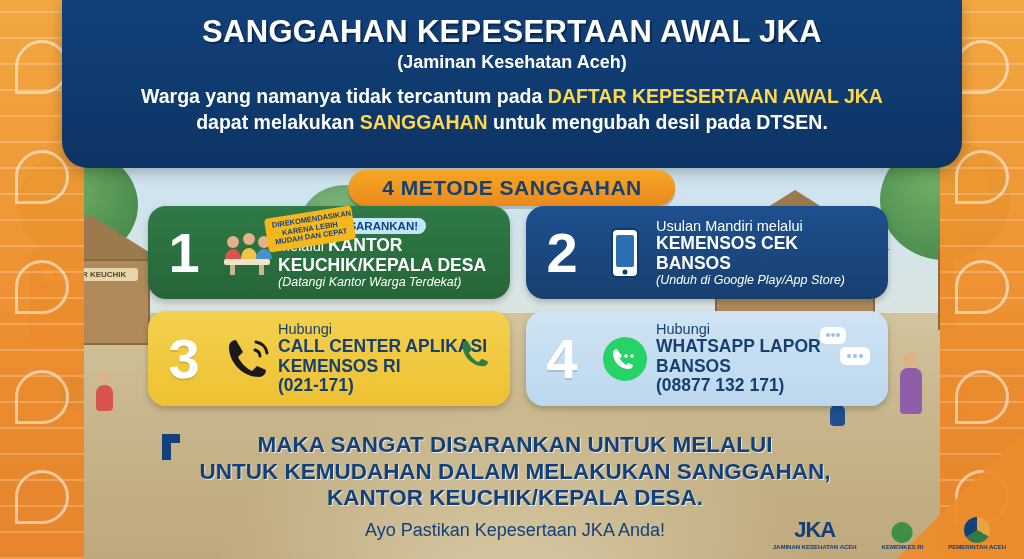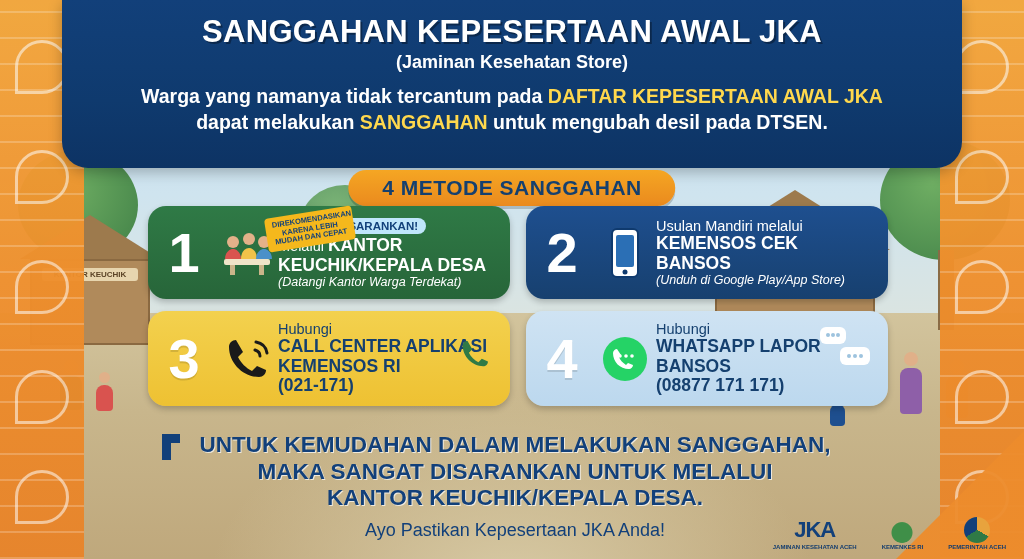--- a/index.html
+++ b/index.html
@@ -225,21 +225,21 @@
       <div class="motif" style="top:150px;"></div>
       <div class="motif" style="top:260px;"></div>
       <div class="motif" style="top:370px;"></div>
       <div class="motif" style="top:470px;"></div>
     </div>
     <div class="corner-br"></div>
   </div>
 
   <div class="header">
     <div class="hdr-line2">SANGGAHAN KEPESERTAAN AWAL JKA</div>
-    <div class="hdr-line3">(Jaminan Kesehatan Store)</div>
+    <div class="hdr-line3">(Jaminan Kesehatan Aceh)</div>
     <div class="hdr-body">
       <div>
         <span>Warga yang namanya tidak tercantum pada </span><span class="hl-yellow">DAFTAR KEPESERTAAN AWAL JKA</span>
       </div>
       <div>
         <span>dapat melakukan </span><span class="hl-yellow">SANGGAHAN</span><span> untuk mengubah desil pada DTSEN.</span>
       </div>
     </div>
   </div>
 
@@ -321,42 +321,42 @@
             <circle cx="24" cy="24" r="22" fill="#25D366"></circle>
             <path d="M16 14c-2 0-4 2-4 4 0 9 7 16 16 16 2 0 4-2 4-4l-5-2-2 2c-3-2-6-5-7-8l2-2z" fill="#ffffff"></path>
             <circle cx="19" cy="21" r="1.8" fill="#ffffff"></circle>
             <circle cx="25" cy="21" r="1.8" fill="#ffffff"></circle>
             <circle cx="31" cy="21" r="1.8" fill="#ffffff"></circle>
           </svg>
         </div>
         <div class="card-text">
           <div class="t-small">Hubungi</div>
           <div class="t-big">WHATSAPP LAPOR BANSOS</div>
-          <div class="t-big">(08877 171 171)</div>
+          <div class="t-big">(08877 132 171)</div>
         </div>
         <div style="position:absolute;right:14px;top:14px;">
           <svg width="56" height="44" viewBox="0 0 56 44">
             <rect x="2" y="2" width="26" height="17" rx="6" fill="#ffffff"></rect>
             <circle cx="10" cy="10" r="2" fill="#9ec3de"></circle>
               <circle cx="15" cy="10" r="2" fill="#9ec3de"></circle>
               <circle cx="20" cy="10" r="2" fill="#9ec3de"></circle>
             <rect x="22" y="22" width="30" height="18" rx="6" fill="#ffffff"></rect>
             <circle cx="31" cy="31" r="2" fill="#9ec3de"></circle>
               <circle cx="37" cy="31" r="2" fill="#9ec3de"></circle>
               <circle cx="43" cy="31" r="2" fill="#9ec3de"></circle>
           </svg>
         </div>
       </div>
     </div>
   </div>
 
   <div class="footer">
     <div class="quote-mark"></div>
+    <div class="foot-main">MAKA SANGAT DISARANKAN UNTUK MELALUI</div>
     <div class="foot-main">UNTUK KEMUDAHAN DALAM MELAKUKAN SANGGAHAN,</div>
-    <div class="foot-main">MAKA SANGAT DISARANKAN UNTUK MELALUI</div>
     <div class="foot-main">KANTOR KEUCHIK/KEPALA DESA.</div>
     <div class="foot-sub">Ayo Pastikan Kepesertaan JKA Anda!</div>
   </div>
 
   <div class="logos">
     <div class="logo">
       <div class="mark">JKA</div>
       <div class="cap">JAMINAN KESEHATAN ACEH</div>
     </div>
     <div class="logo">

